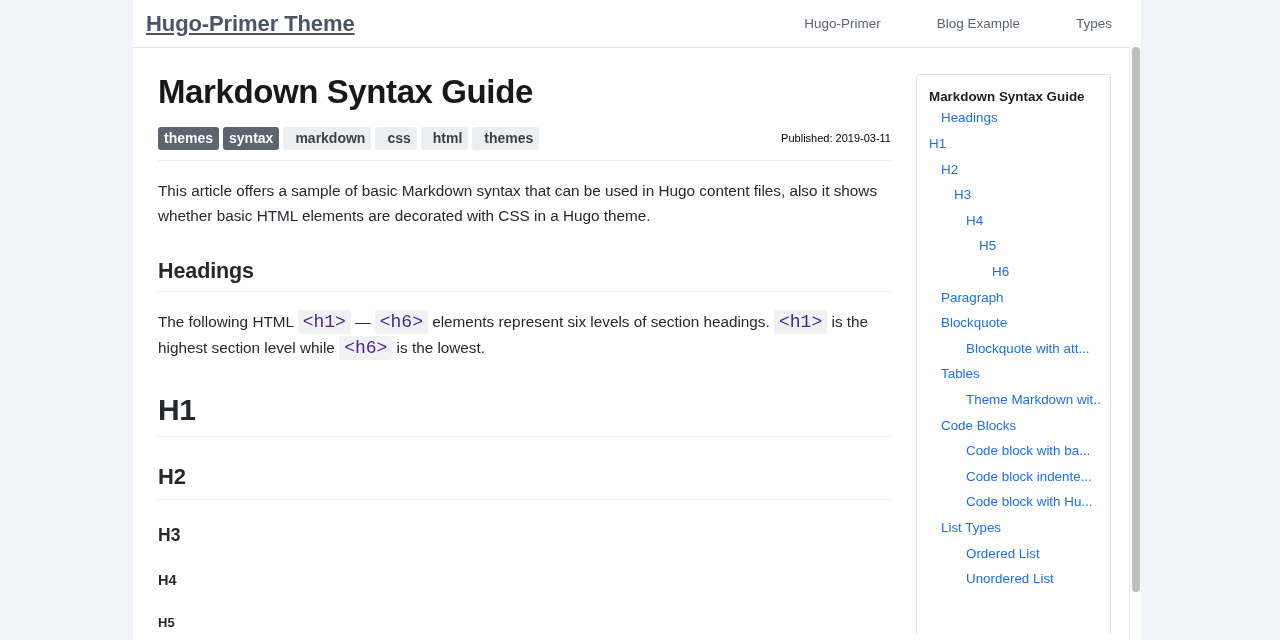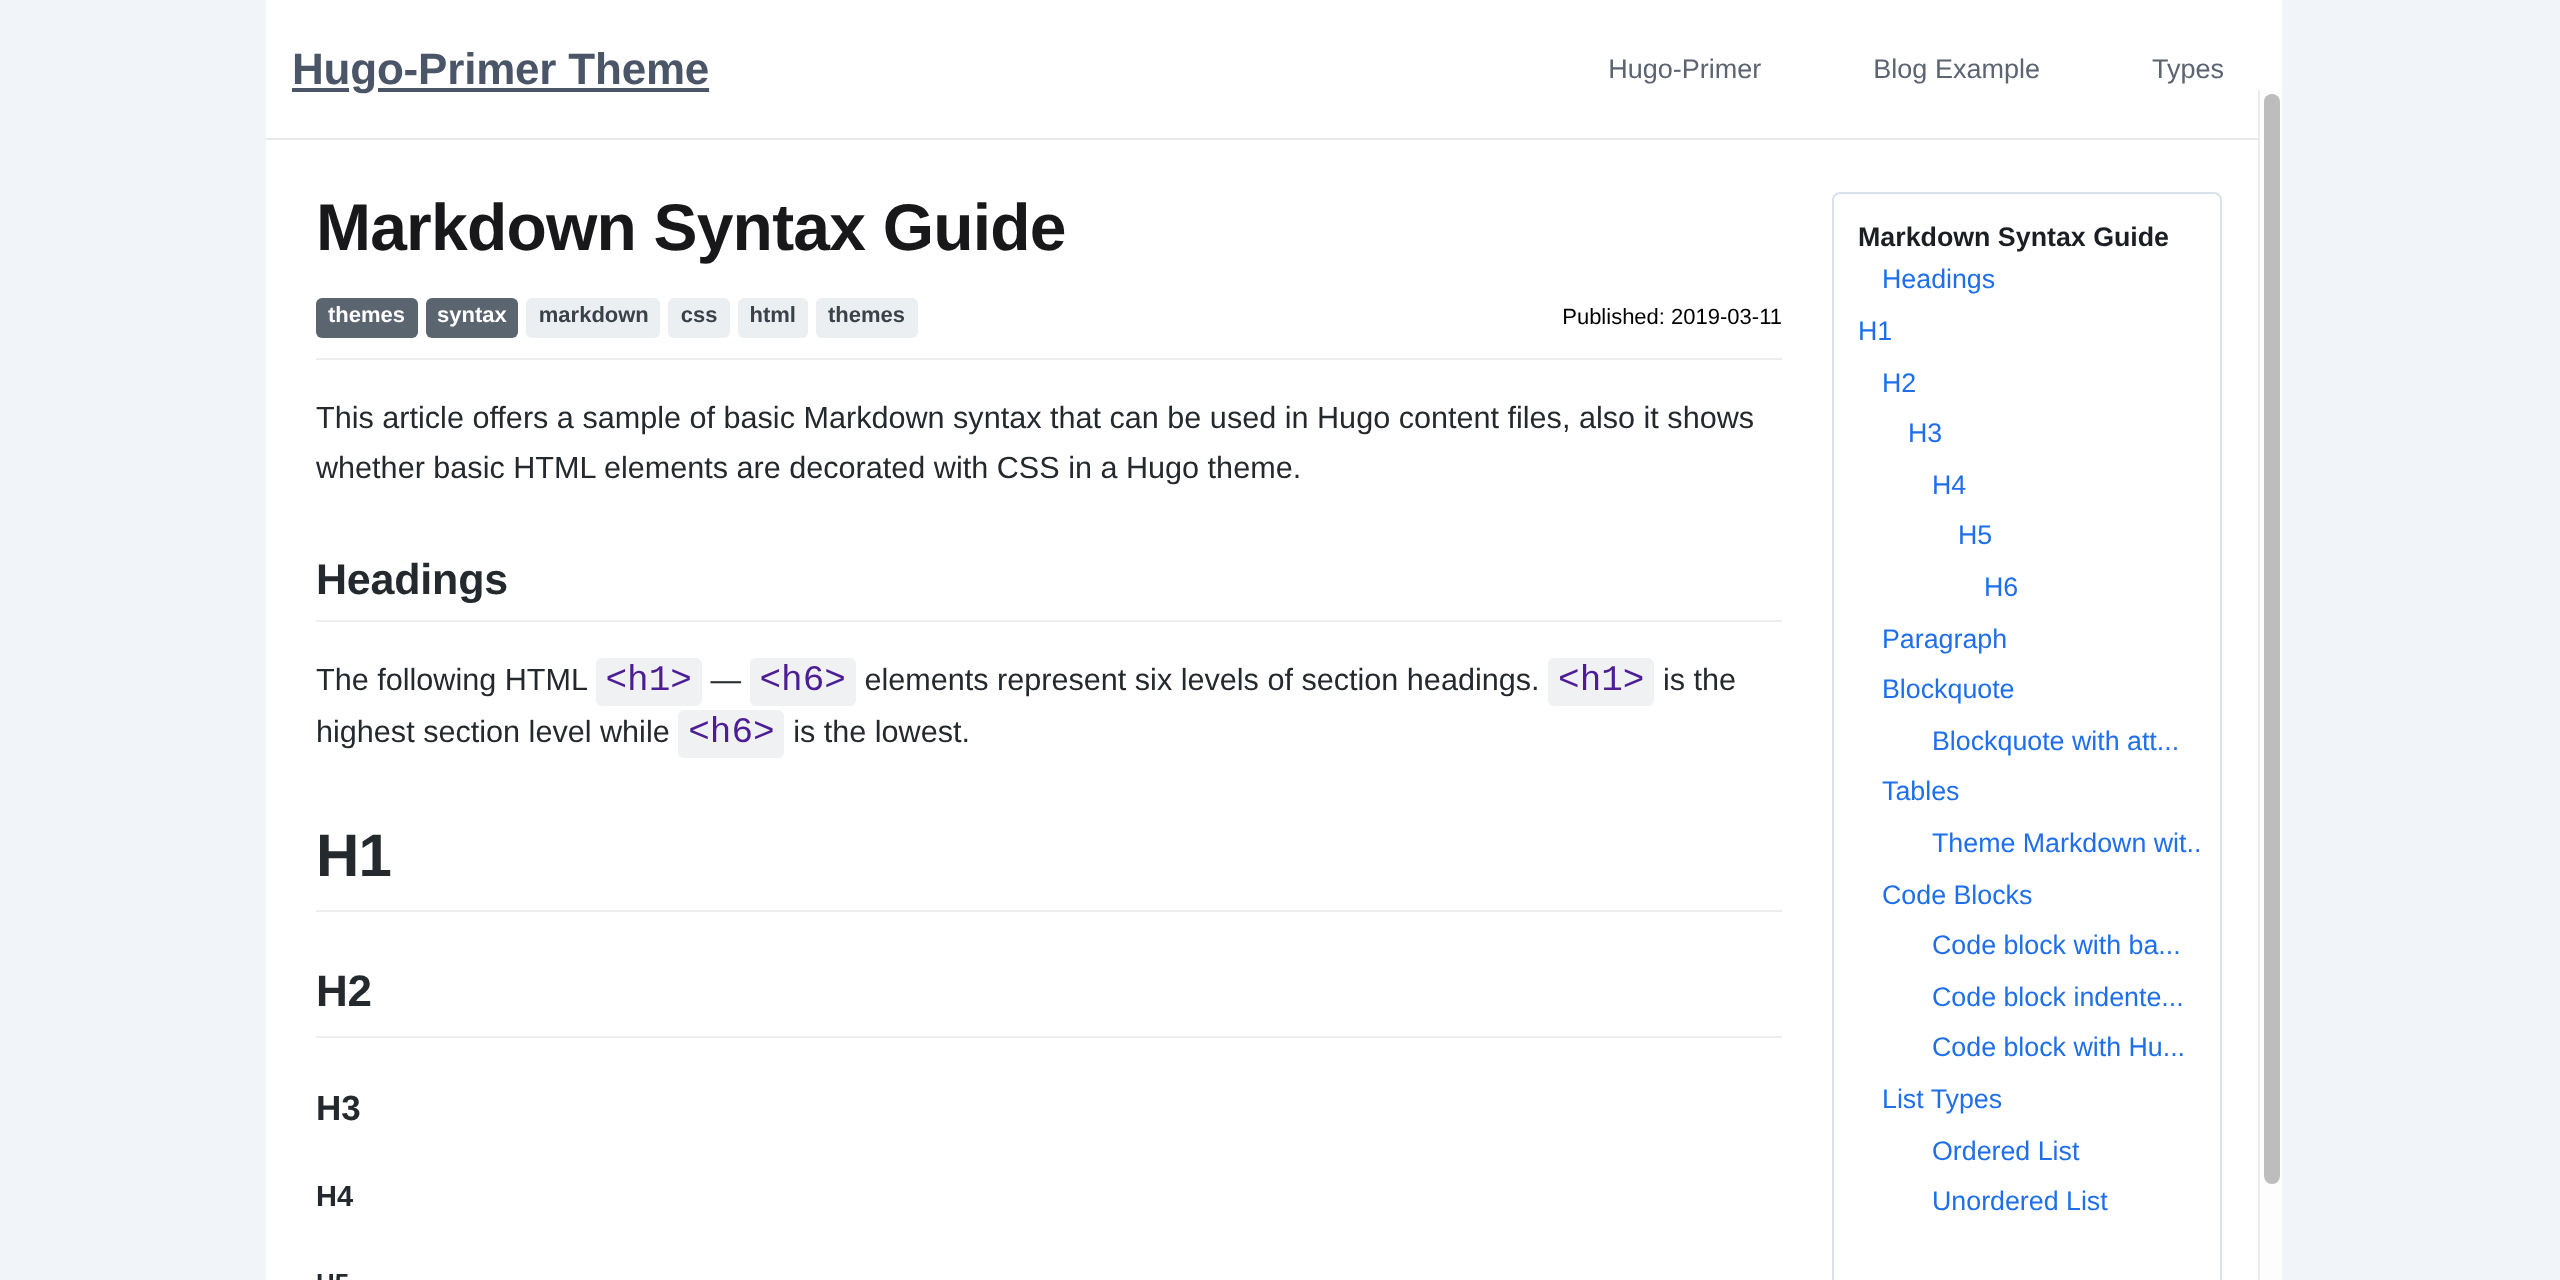--- a/index.html
+++ b/index.html
@@ -21,21 +21,21 @@
   #shell {
     position: absolute;
     left: 133px; top: 0;
     width: 1008px; height: 640px;
     background: #ffffff;
   }
 
   
   #site-header {
     position: relative;
-    height: 70px;
+    height: 48px;
     border-bottom: 1px solid #e6e8eb;
     display: flex;
     align-items: center;
     padding: 0 25px 0 13px;
   }
   #brand {
     font-size: 22px;
     font-weight: bold;
     color: #4a5568;
     letter-spacing: -0.1px;
@@ -84,29 +84,29 @@
     padding-bottom: 10px;
     border-bottom: 1px solid #eceef0;
   }
   #tag-list {
     display: flex;
     align-items: center;
     gap: 4px;
   }
   .tag {
     display: inline-block;
-    font-size: 11px;
+    font-size: 14px;
     line-height: 1;
     padding: 4px 6px 5px 6px;
     border-radius: 3px;
     text-decoration: none;
     white-space: nowrap;
   }
   .tag.dark { background: #5b6570; color: #ffffff; font-weight: bold; }
-  .tag.light { background: #eceff1; color: #3a4149; font-weight: bold; }
+  .tag.light { background: #eceff1; color: #3a4149; font-weight: bold; padding-left: 12px; }
   #published {
     margin-left: auto;
     font-size: 11px;
     color: #000000;
     white-space: nowrap;
   }
 
   .para {
     margin: 0;
     padding-top: 17px;

